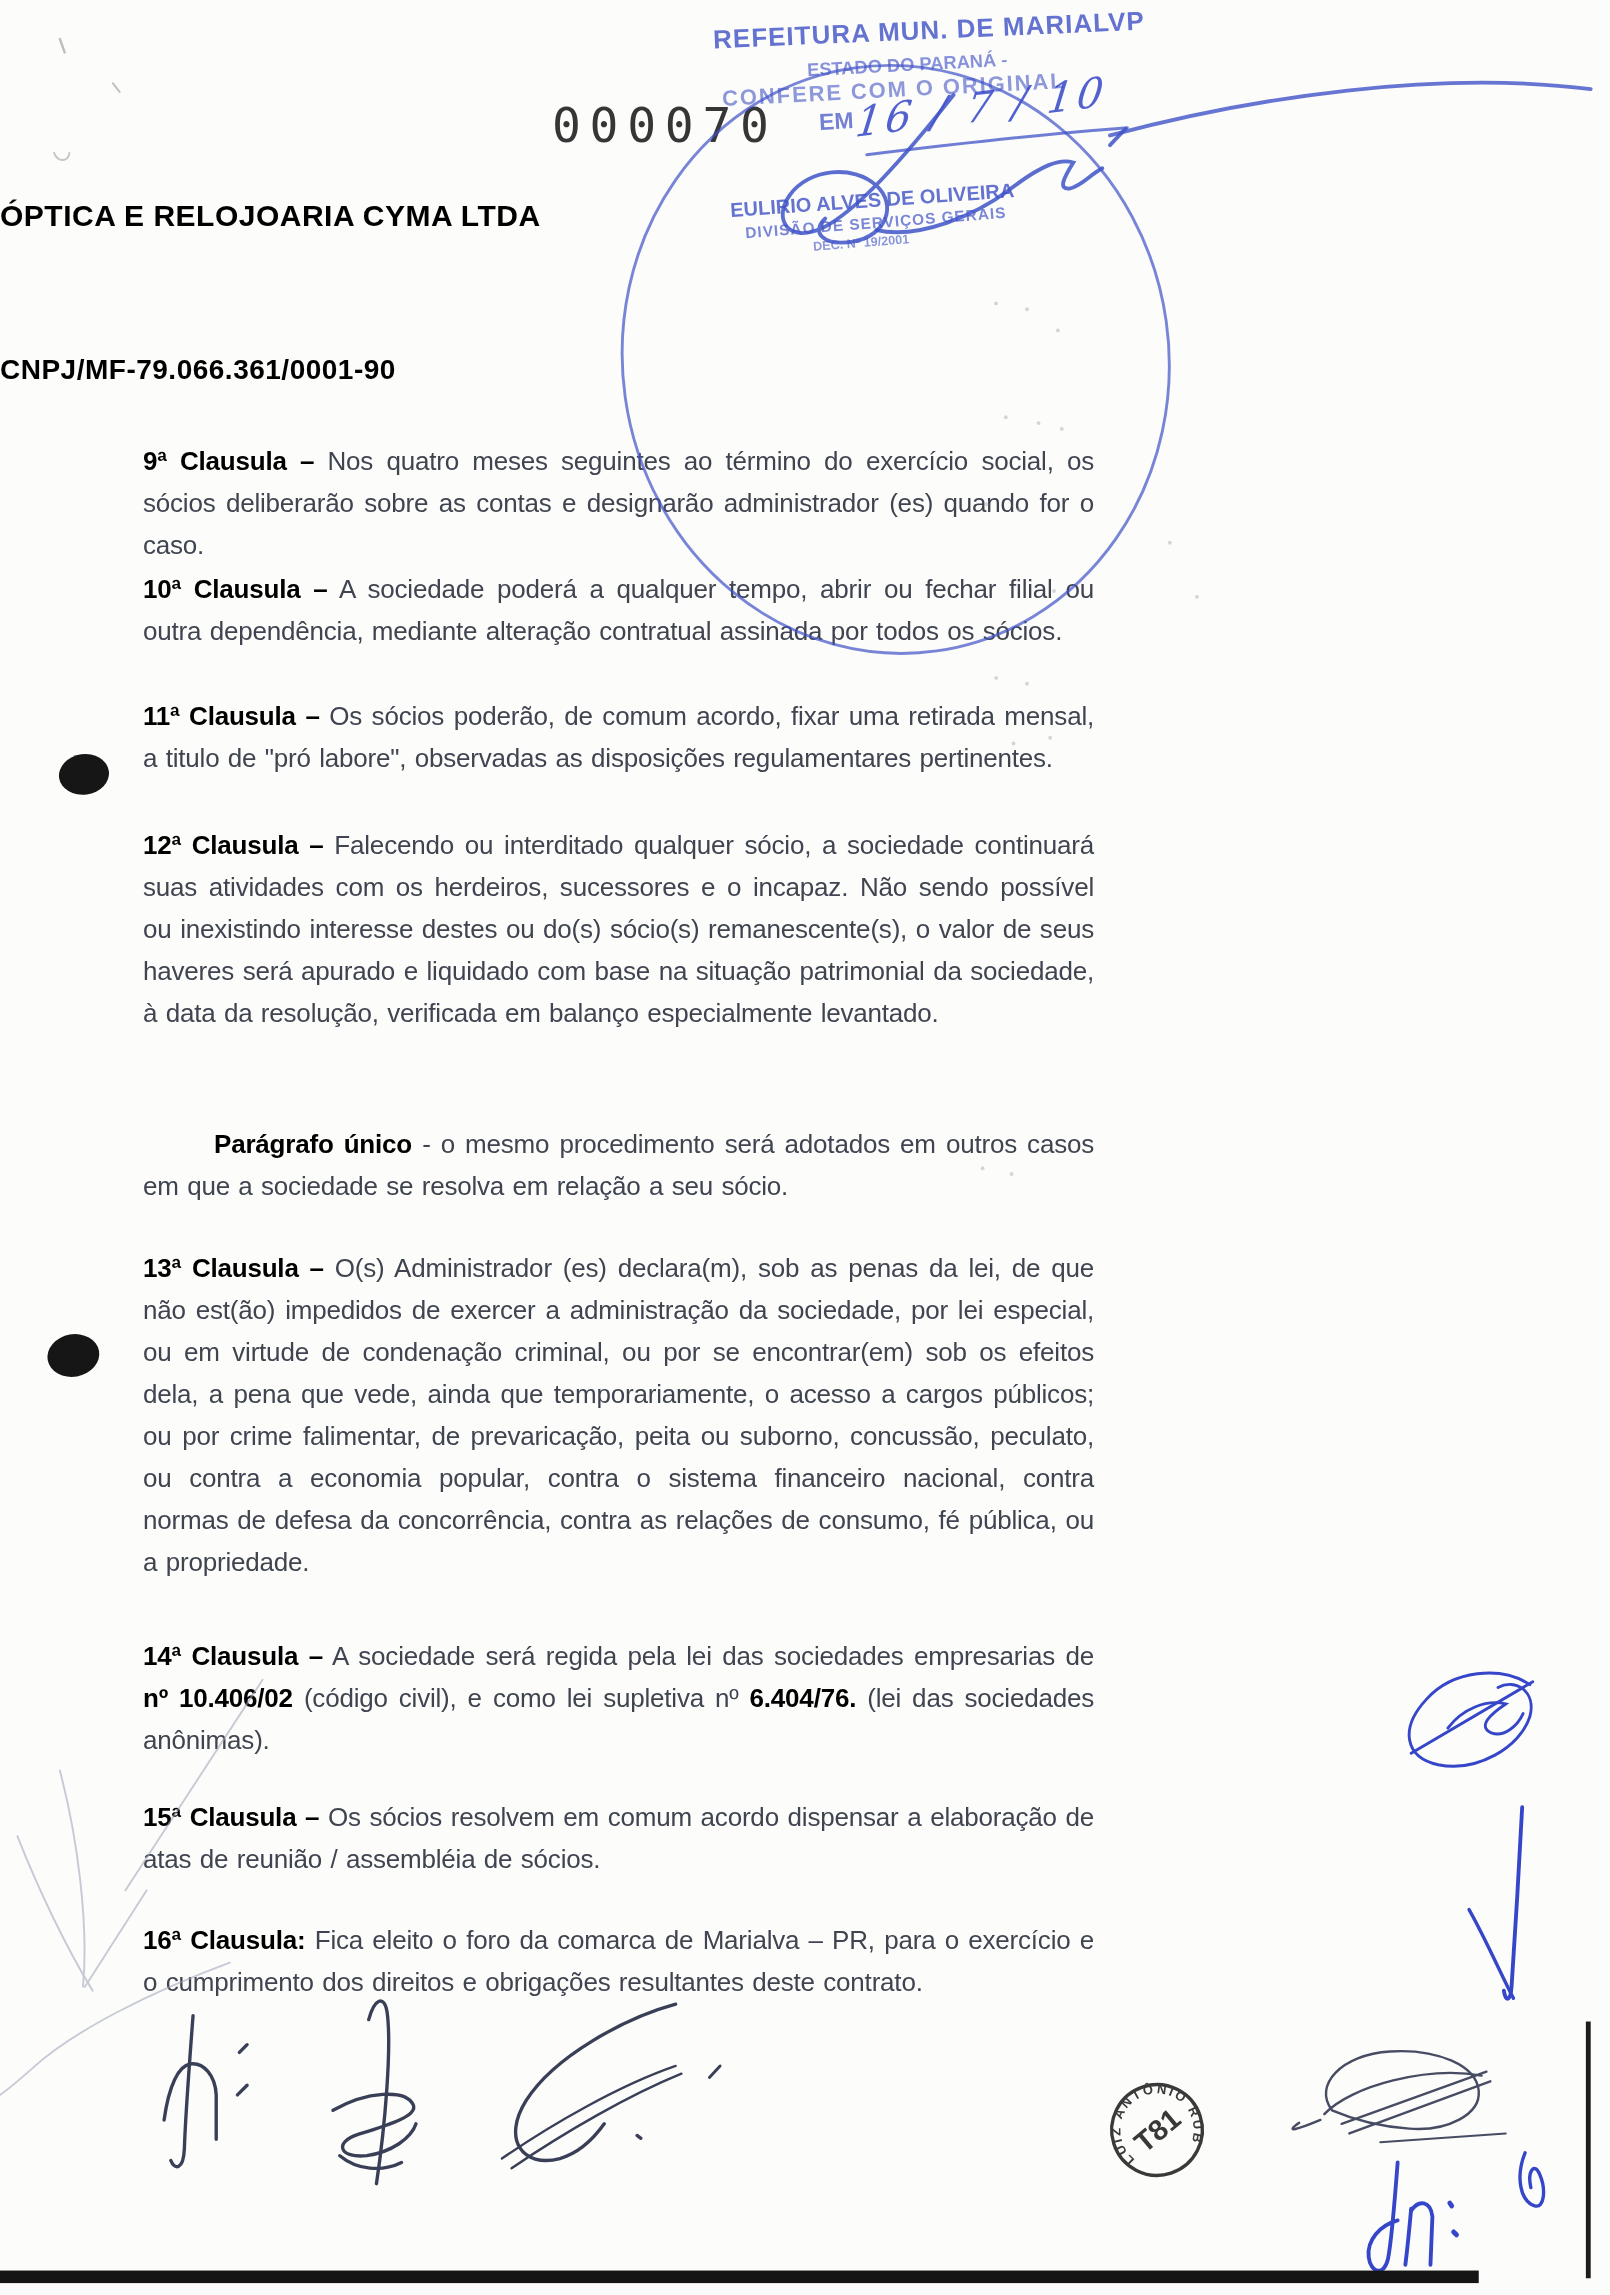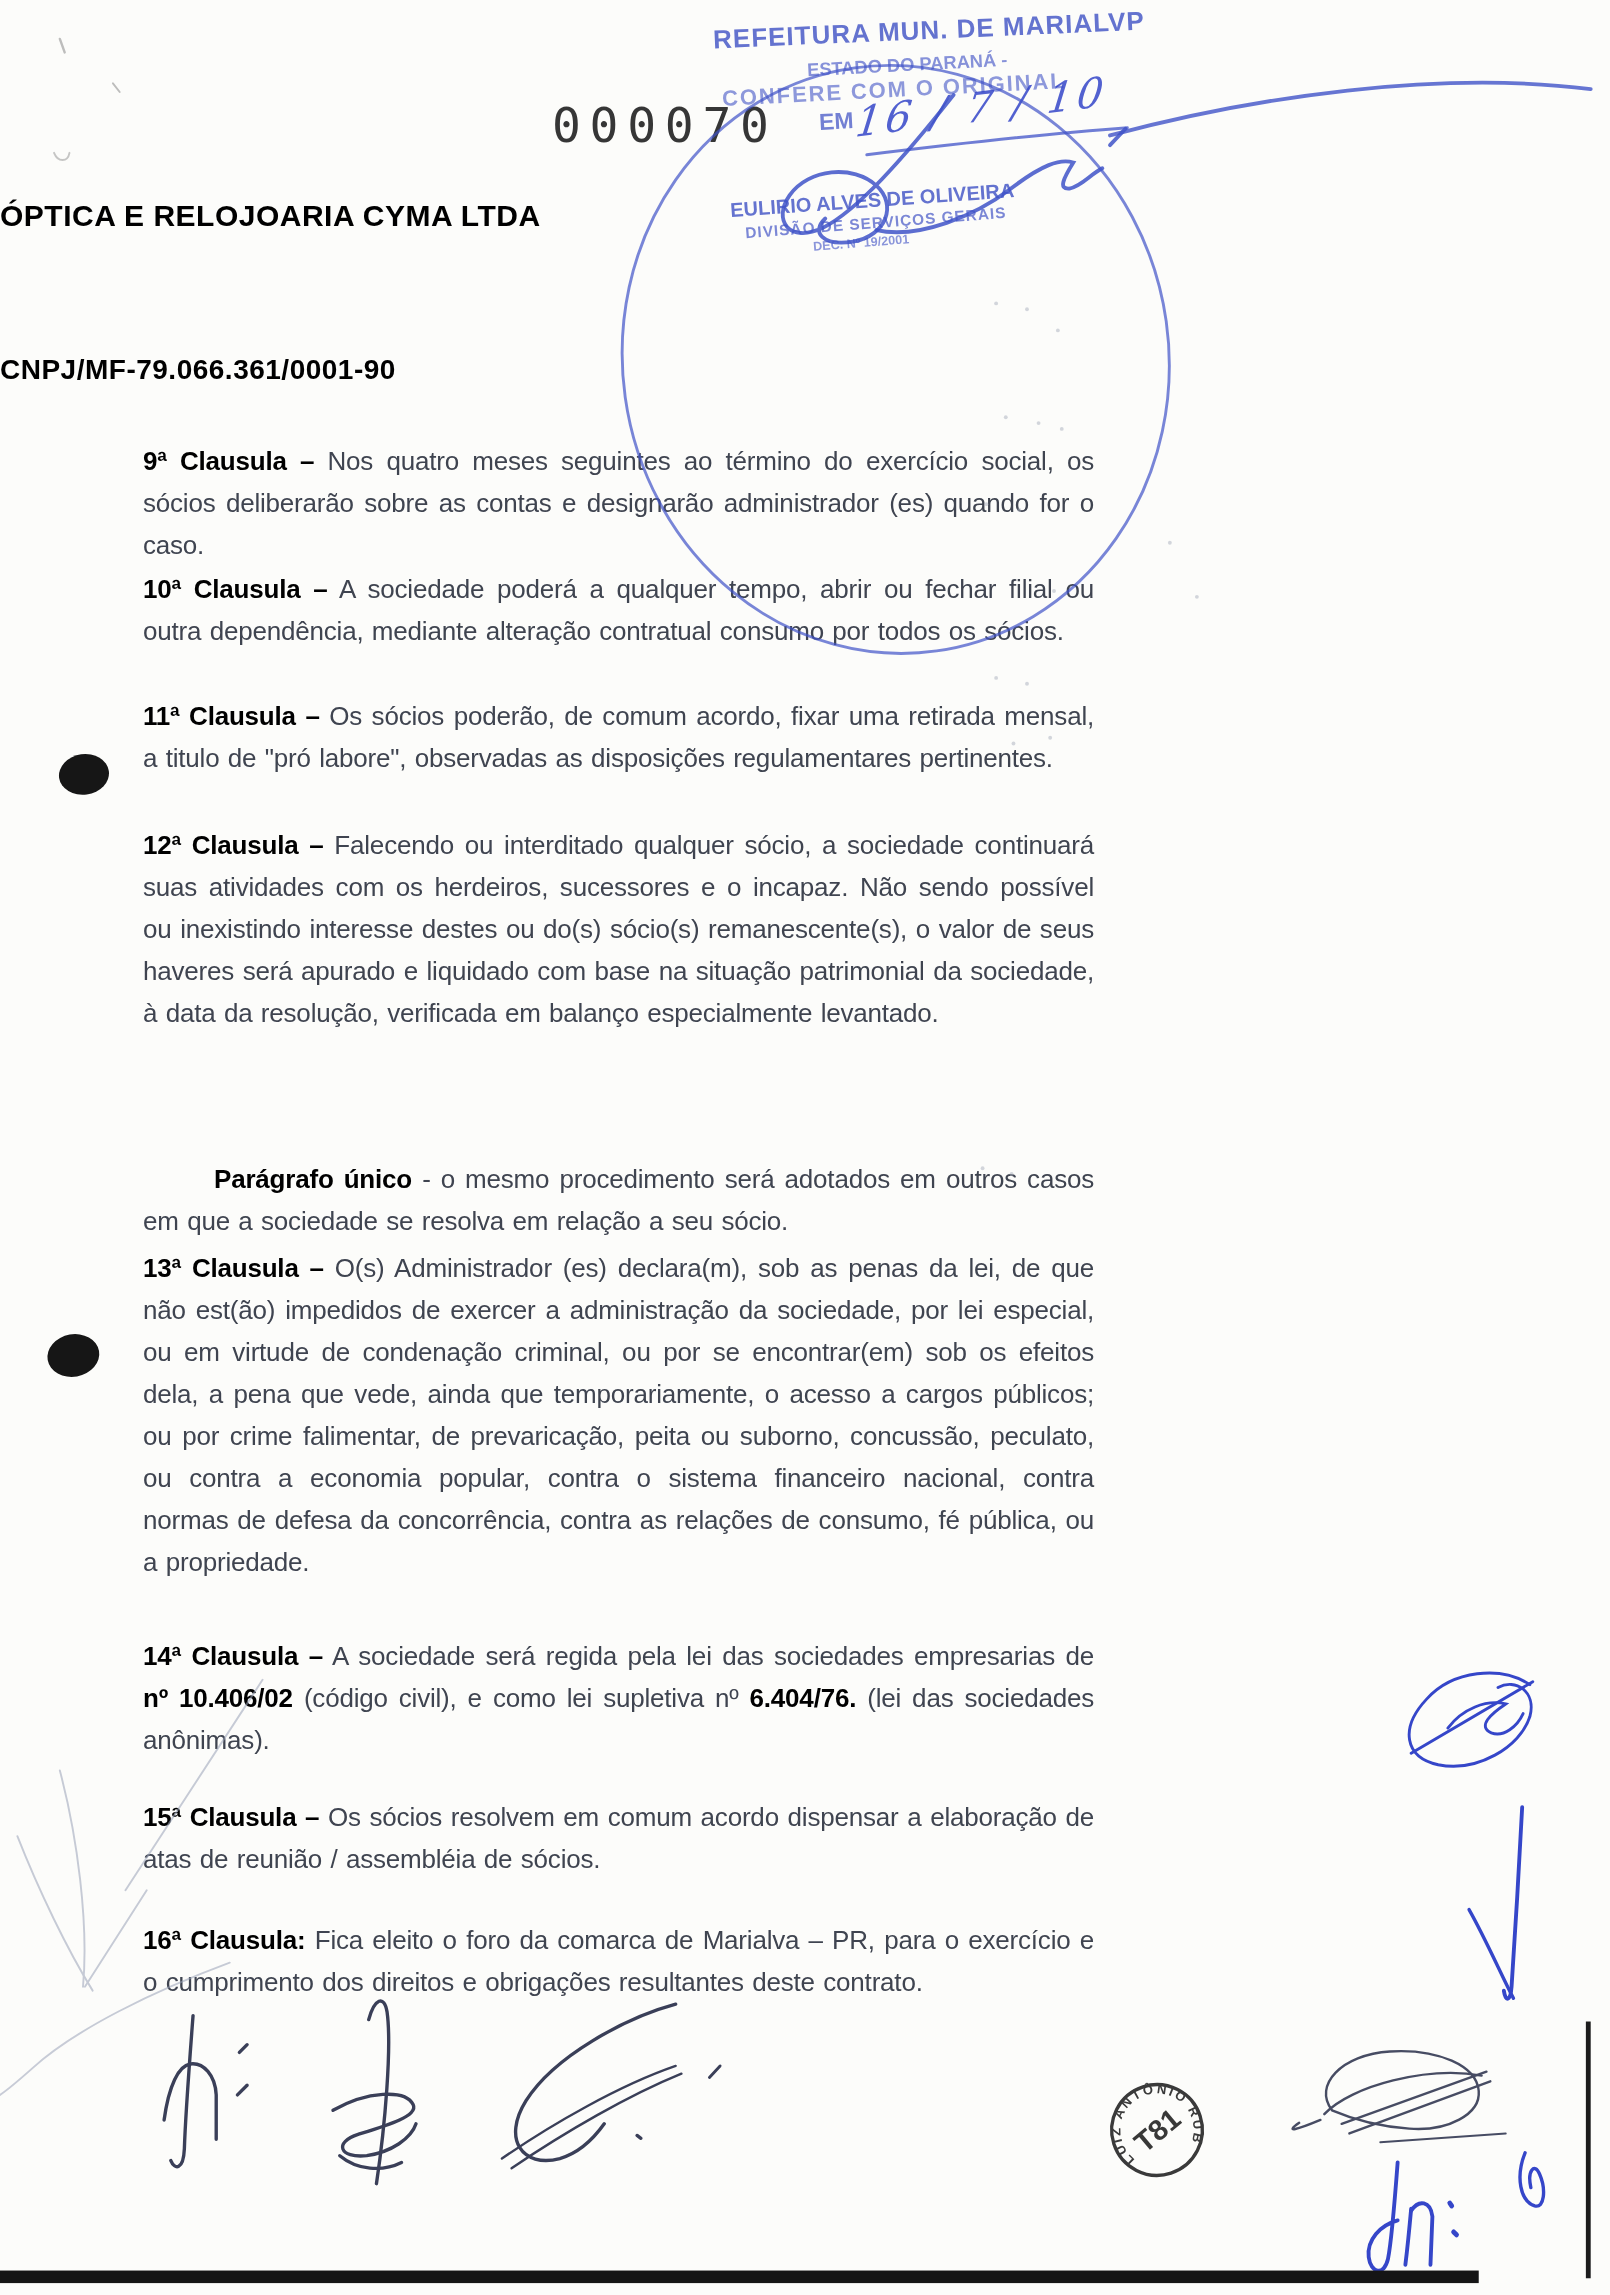--- a/index.html
+++ b/index.html
@@ -20,21 +20,21 @@
   .t1{position:absolute;left:0;top:199px;width:1062px;font-size:30px;font-weight:700;letter-spacing:0.5px;}
   .t2{position:absolute;left:0;top:253px;width:1062px;font-size:28px;font-weight:700;letter-spacing:0.3px;}
   .t3{position:absolute;left:0;top:306px;width:1062px;font-size:28px;font-weight:700;letter-spacing:0.5px;margin-top:48px;}
   
   .clause{
     position:absolute;left:143px;width:951px;margin:0;
     font-size:26px;line-height:42px;letter-spacing:-0.2px;word-spacing:1.4px;
     color:#3f4450;text-align:justify;
   }
   .clause b{color:#000000;}
-  .indent{text-indent:71px;margin-top:35px;}
+  .indent{text-indent:71px;}
   
   .vstamp{position:absolute;color:#3f51c5;font-weight:700;white-space:nowrap;}
   .vs1{left:713px;top:15.4px;font-size:26px;letter-spacing:1px;transform:rotate(-2.5deg);opacity:.8;}
   .vs2{left:807px;top:54px;font-size:18.3px;transform:rotate(-3deg);opacity:.62;}
   .vs3{left:722px;top:77px;font-size:22px;letter-spacing:1.9px;transform:rotate(-3deg);opacity:.58;}
   .vsEm{left:819px;top:108px;font-size:23px;transform:rotate(-3deg);opacity:.72;}
   .vsDate{
     left:855px;top:83px;font-size:41px;font-weight:400;
     font-family:"DejaVu Serif", serif;font-style:italic;
     transform:rotate(-7deg) skewX(-14deg);opacity:.85;color:#3546c9;letter-spacing:3.9px;
@@ -60,21 +60,21 @@
   <div class="vstamp vs2">ESTADO DO PARANÁ -</div>
   <div class="vstamp vs3">CONFERE COM O ORIGINAL</div>
   <div class="vstamp vsEm">EM</div>
   <div class="vstamp vsDate">16 / 7 / 10</div>
   <div class="vstamp vsName">EULIRIO ALVES DE OLIVEIRA</div>
   <div class="vstamp vsDept">DIVISÃO DE SERVIÇOS GERAIS</div>
   <div class="vstamp vsDec">DEC. Nº 19/2001</div>
 
   <p class="clause" style="top:440px"><b>9ª Clausula –</b><span> Nos quatro meses seguintes ao término do exercício social, os sócios deliberarão sobre as contas e designarão administrador (es) quando for o caso.</span></p>
 
-  <p class="clause" style="top:568px"><b>10ª Clausula –</b><span> A sociedade poderá a qualquer tempo, abrir ou fechar filial ou outra dependência, mediante alteração contratual consumo por todos os sócios.</span></p>
+  <p class="clause" style="top:568px"><b>10ª Clausula –</b><span> A sociedade poderá a qualquer tempo, abrir ou fechar filial ou outra dependência, mediante alteração contratual assinada por todos os sócios.</span></p>
 
   <p class="clause" style="top:695px"><b>11ª Clausula –</b><span> Os sócios poderão, de comum acordo, fixar uma retirada mensal, a titulo de "pró labore", observadas as disposições regulamentares pertinentes.</span></p>
 
   <p class="clause" style="top:824px"><b>12ª Clausula –</b><span> Falecendo ou interditado qualquer sócio, a sociedade continuará suas atividades com os herdeiros, sucessores e o incapaz. Não sendo possível ou inexistindo interesse destes ou do(s) sócio(s) remanescente(s), o valor de seus haveres será apurado e liquidado com base na situação patrimonial da sociedade, à data da resolução, verificada em balanço especialmente levantado.</span></p>
 
   <p class="clause indent" style="top:1123px"><b>Parágrafo único</b><span> - o mesmo procedimento será adotados em outros casos em que a sociedade se resolva em relação a seu sócio.</span></p>
 
   <p class="clause" style="top:1247px"><b>13ª Clausula –</b><span> O(s) Administrador (es) declara(m), sob as penas da lei, de que não est(ão) impedidos de exercer a administração da sociedade, por lei especial, ou em virtude de condenação criminal, ou por se encontrar(em) sob os efeitos dela, a pena que vede, ainda que temporariamente, o acesso a cargos públicos; ou por crime falimentar, de prevaricação, peita ou suborno, concussão, peculato, ou contra a economia popular, contra o sistema financeiro nacional, contra normas de defesa da concorrência, contra as relações de consumo, fé pública, ou a propriedade.</span></p>
 
   <p class="clause" style="top:1635px"><b>14ª Clausula –</b><span> A sociedade será regida pela lei das sociedades empresarias de </span><b>nº 10.406/02</b><span> (código civil), e como lei supletiva nº </span><b>6.404/76.</b><span> (lei das sociedades anônimas).</span></p>

